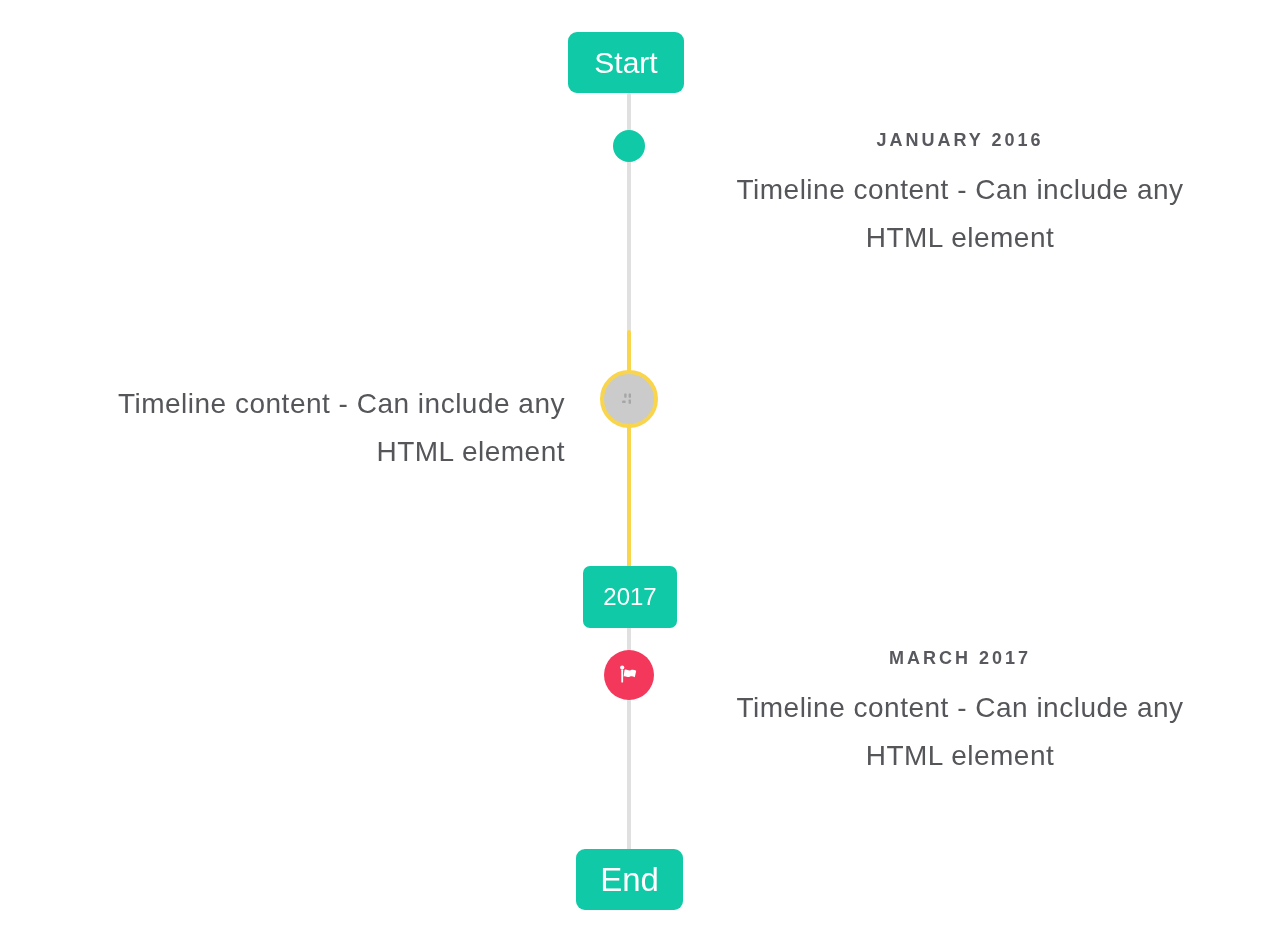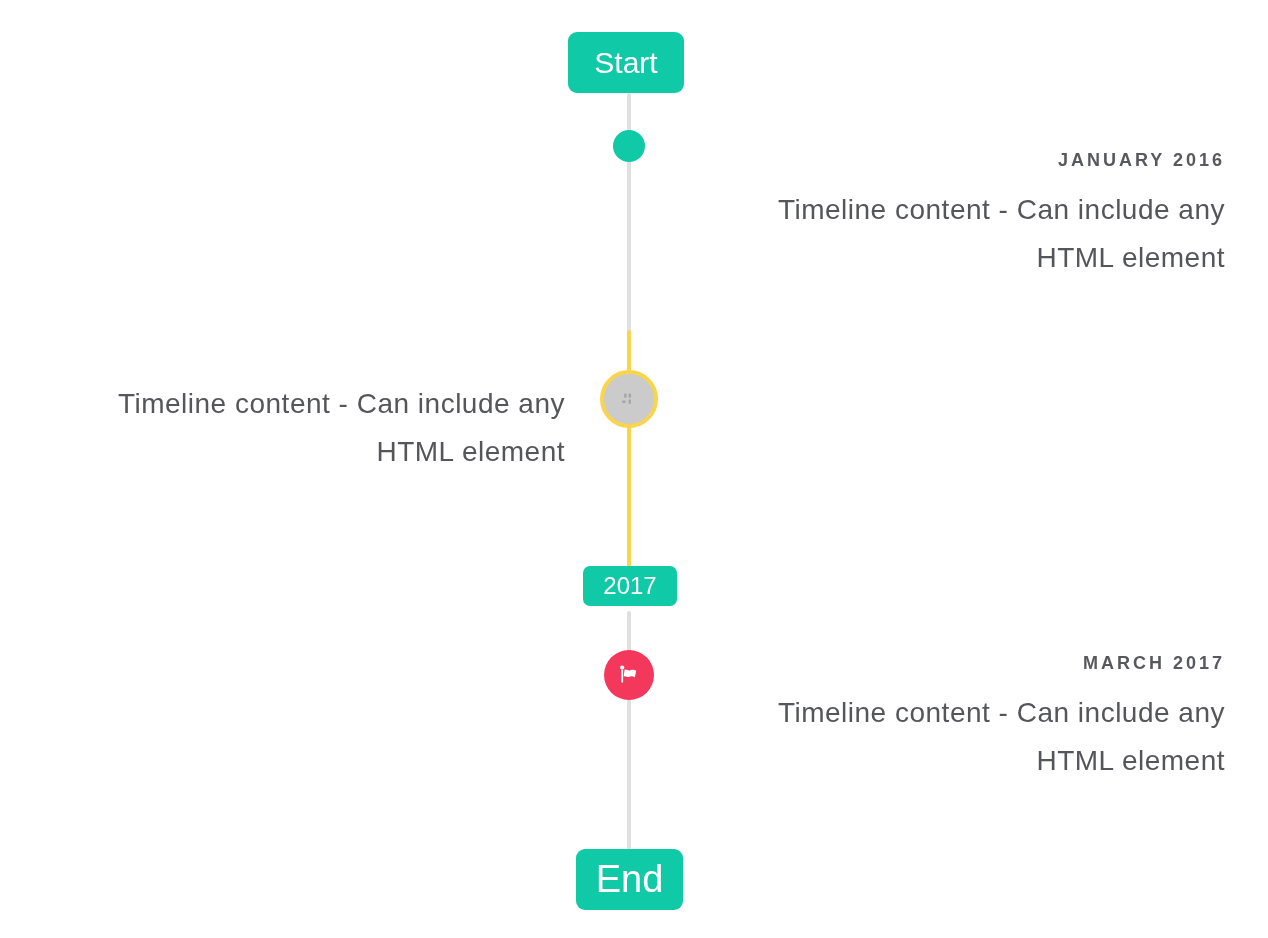--- a/index.html
+++ b/index.html
@@ -26,22 +26,22 @@
   .seg1{top:93px;height:239px;}
   .seg2{top:330px;height:238px;}
   .seg3{top:611px;height:240px;}
 
   
   .badge{
     position:absolute;z-index:3;background:var(--teal);color:#ffffff;
     display:flex;align-items:center;justify-content:center;
   }
   .badge.start{left:568px;top:32px;width:116px;height:61px;border-radius:9px;font-size:30px;}
-  .badge.year{left:583px;top:566px;width:94px;height:40px;border-radius:7px;font-size:24px;}
-  .badge.end{left:576px;top:849px;width:107px;height:61px;border-radius:9px;font-size:38px;}
+  .badge.year{left:583px;top:566px;width:94px;height:62px;border-radius:7px;font-size:24px;}
+  .badge.end{left:576px;top:849px;width:107px;height:61px;border-radius:9px;font-size:33px;}
 
   
   .marker{position:absolute;z-index:2;border-radius:50%;}
   .marker.dot{left:613px;top:130px;width:32px;height:32px;background:var(--teal);}
   .marker.selected{
     left:600px;top:370px;width:58px;height:58px;
     background:var(--circlefill);border:4px solid var(--yellow);
     display:flex;align-items:center;justify-content:center;
   }
   .marker.flag{
@@ -52,25 +52,25 @@
   
   .event{position:absolute;width:530px;z-index:2;}
   .event .ev-date{
     font-size:18px;font-weight:700;letter-spacing:3px;
     color:var(--heading);line-height:22px;
   }
   .event .ev-content{
     margin-top:15px;font-size:28px;letter-spacing:0.5px;
     color:var(--body);line-height:48px;font-weight:400;
   }
-  .event.side-right{left:695px;text-align:right;margin-top:20px;}
+  .event.side-right{left:695px;text-align:center;}
   .event.side-left{left:35px;text-align:right;}
   .event.ev-jan{top:129px;}
   .event.ev-feb{top:365px;}
-  .event.ev-mar{top:632px;}
+  .event.ev-mar{top:647px;}
 </style>
 </head>
 <body>
 
 <div class="stage">
 
   <div class="vline gray seg1"></div>
   <div class="vline highlight seg2"></div>
   <div class="vline gray seg3"></div>
 

